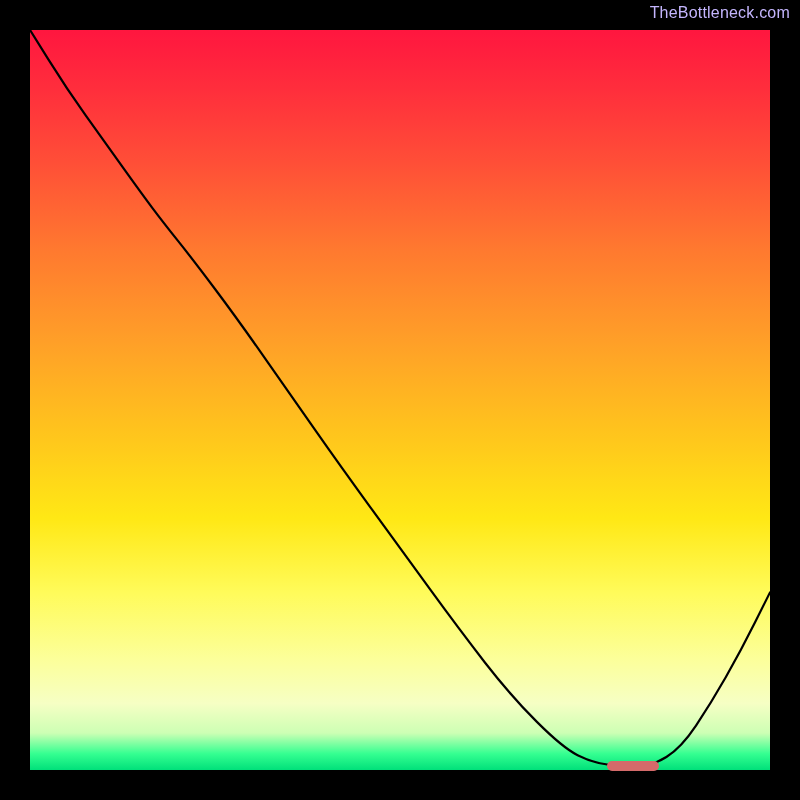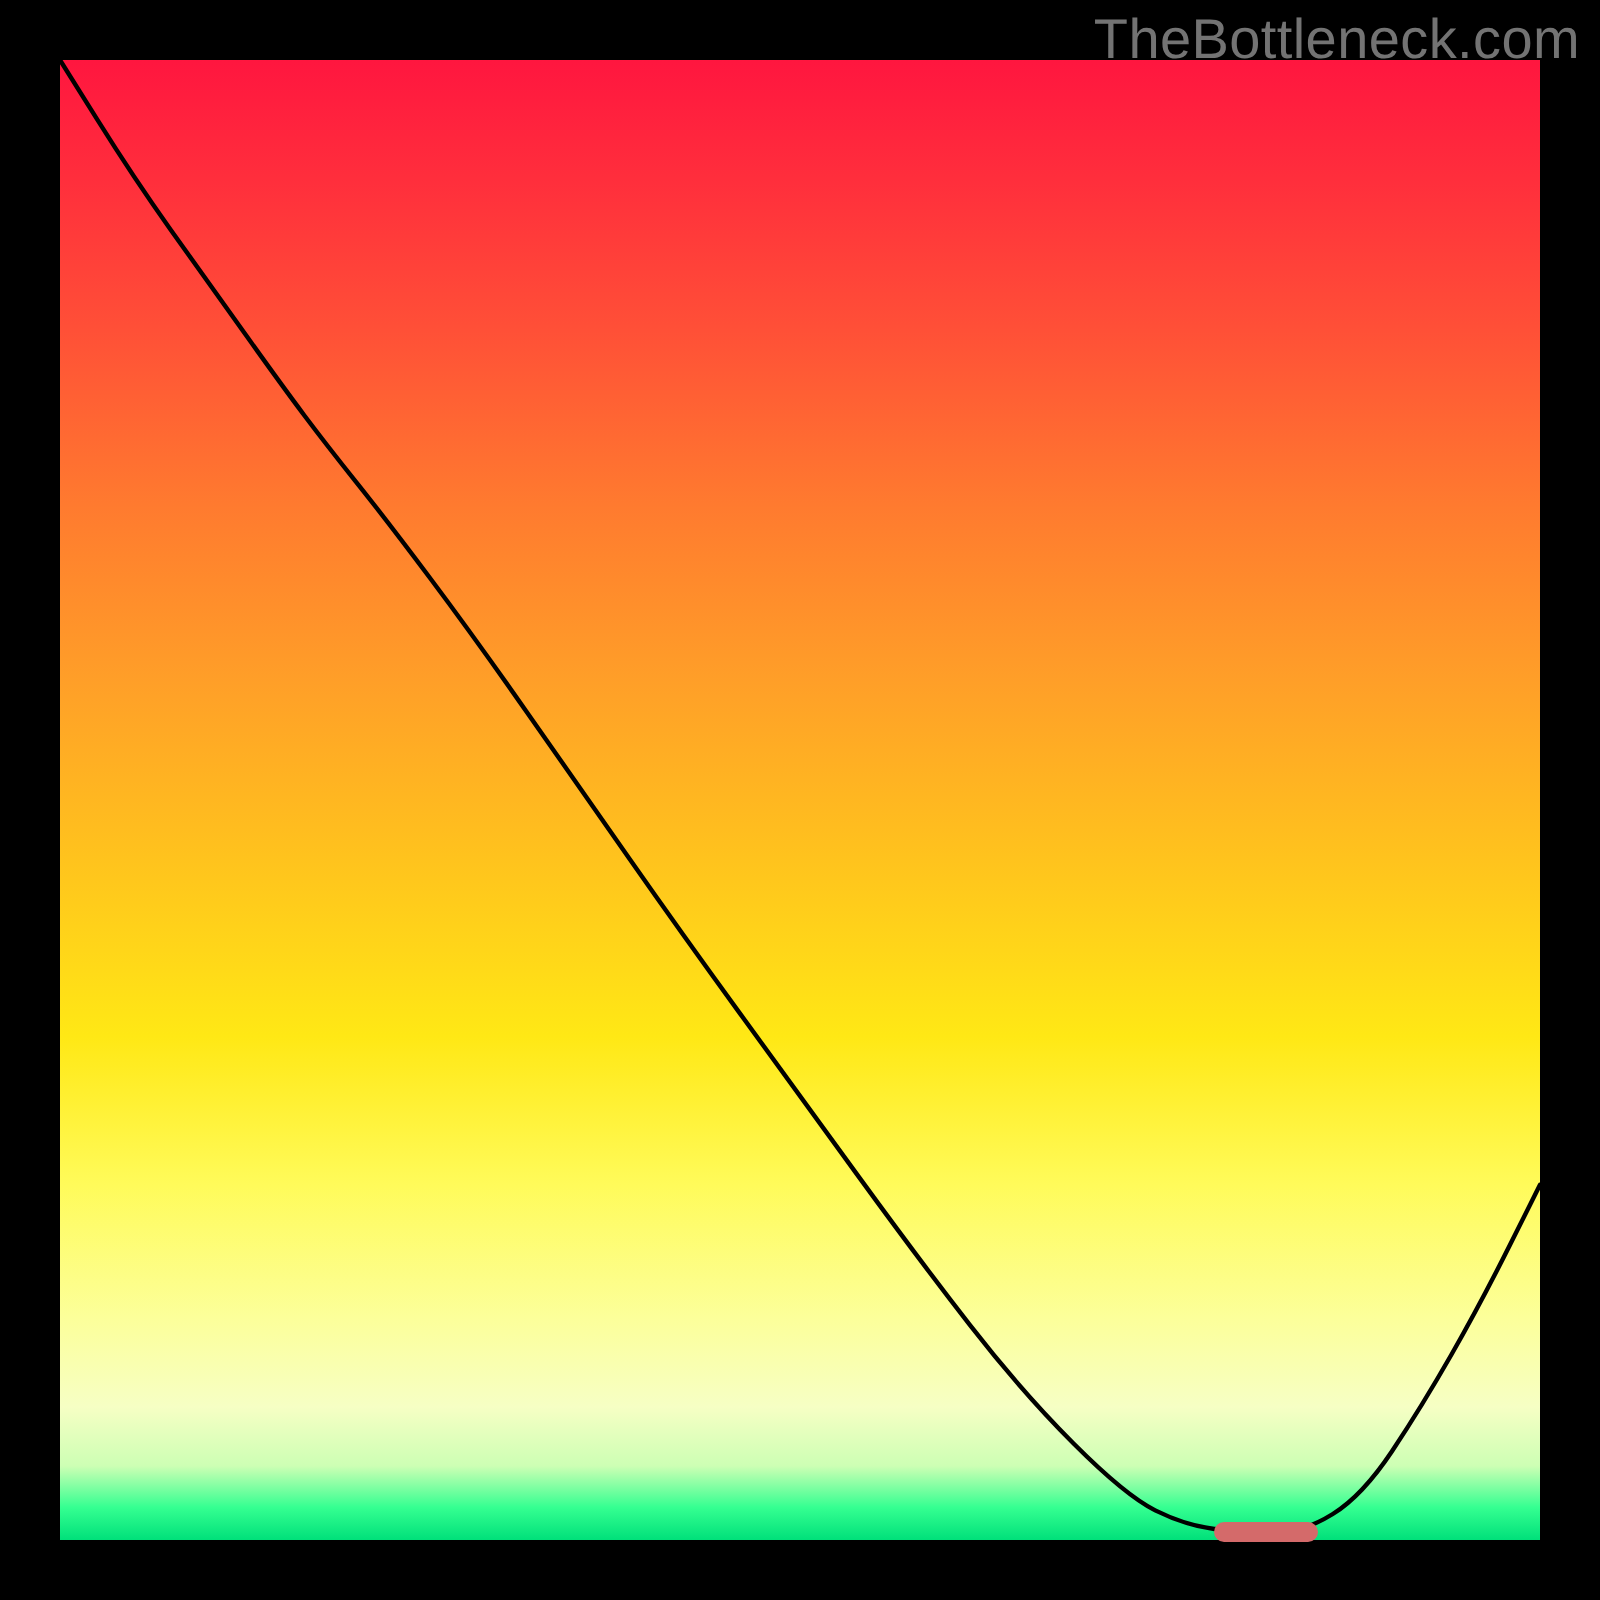--- a/index.html
+++ b/index.html
@@ -13,22 +13,22 @@
   }
   .stage {
     position: relative;
     width: 800px;
     height: 800px;
   }
   .attribution {
     position: absolute;
     top: 4px;
     right: 10px;
-    color: #737373;
-    font-size: 28px;
+    color: #c4b5fd;
+    font-size: 16px;
     letter-spacing: 0.2px;
     user-select: none;
   }
   .plot {
     position: absolute;
     left: 30px;
     top: 30px;
     width: 740px;
     height: 740px;
   }

